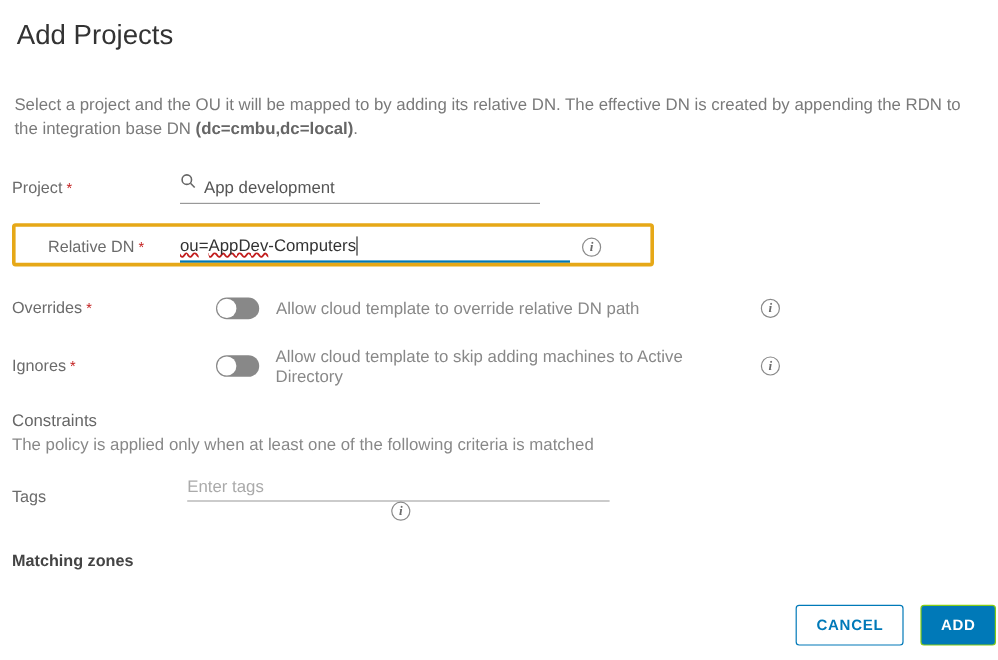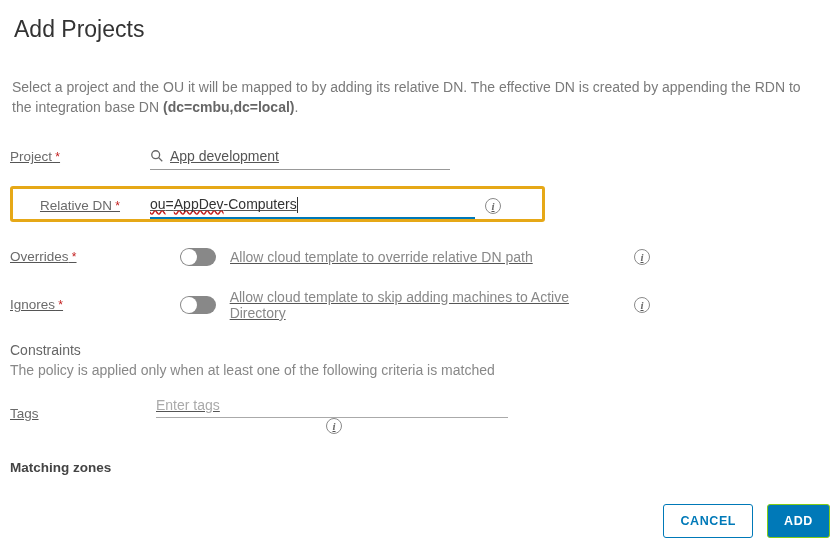--- a/index.html
+++ b/index.html
@@ -8,25 +8,25 @@
     width: 832px; height: 550px;
     font-family: "Segoe UI", Arial, sans-serif;
     font-size: 14px;
     color: #555;
     background: #fff;
   }
   .container { padding: 14px 14px 0 10px; position: relative; height: 100%; }
   .title { font-size: 23px; color: #333; font-weight: 400; margin: 2px 0 34px 4px; }
   .desc { font-size: 14px; color: #7a7a7a; line-height: 1.45; margin-bottom: 22px; padding-left: 2px; }
   .desc b { color: #666; font-weight: 600; }
-  .row { display: flex; align-items: center; min-height: 34px; margin-bottom: 14px; text-decoration: underline; }
+  .row { display: flex; align-items: center; min-height: 34px; margin-bottom: 14px; }
   .label { width: 140px; flex-shrink: 0; color: #6b6b6b; font-size: 13.5px; }
   .req::after { content: " *"; color: #c21d1d; font-size: 12px; }
   .field { flex: 0 0 auto; }
-  .search-wrap { display: flex; align-items: center; border-bottom: 1px solid #999; width: 300px; height: 26px; }
+  .search-wrap { display: flex; border-bottom: 1px solid #999; width: 300px; height: 26px; }
   .search-wrap svg { flex-shrink:0; margin-right:6px; }
   .search-wrap input { border:none; outline:none; font-size:14px; width:100%; color:#555; background:transparent; padding:0; }
   .highlight-box { position:absolute; left:0; width:535px; height:36px; border:3px solid #e6a817; border-radius:3px; pointer-events:none; }
   .dn-wrap { display:flex; align-items:center; width:325px; height:26px; border-bottom:2px solid #0079b8; }
   .spellcheck span { text-decoration: underline wavy #c21d1d; text-decoration-skip-ink: none; }
   .info { display:inline-flex; width:16px; height:16px; border:1px solid #8a8a8a; border-radius:50%; align-items:center; justify-content:center; color:#6b6b6b; font-size:11px; font-family: Georgia, serif; font-style: italic; font-weight:600; margin-left:10px; flex-shrink:0; }
   .toggle { position:relative; width:36px; height:18px; background:#888; border-radius:9px; display:inline-block; flex-shrink:0; cursor:pointer; }
   .toggle::after { content:""; position:absolute; left:1px; top:1px; width:16px; height:16px; background:#fff; border-radius:50%; }
   .toggle-text { margin-left:14px; color:#888; font-size:14px; }
   .toggle-row .field-inner { display:flex; align-items:center; }

